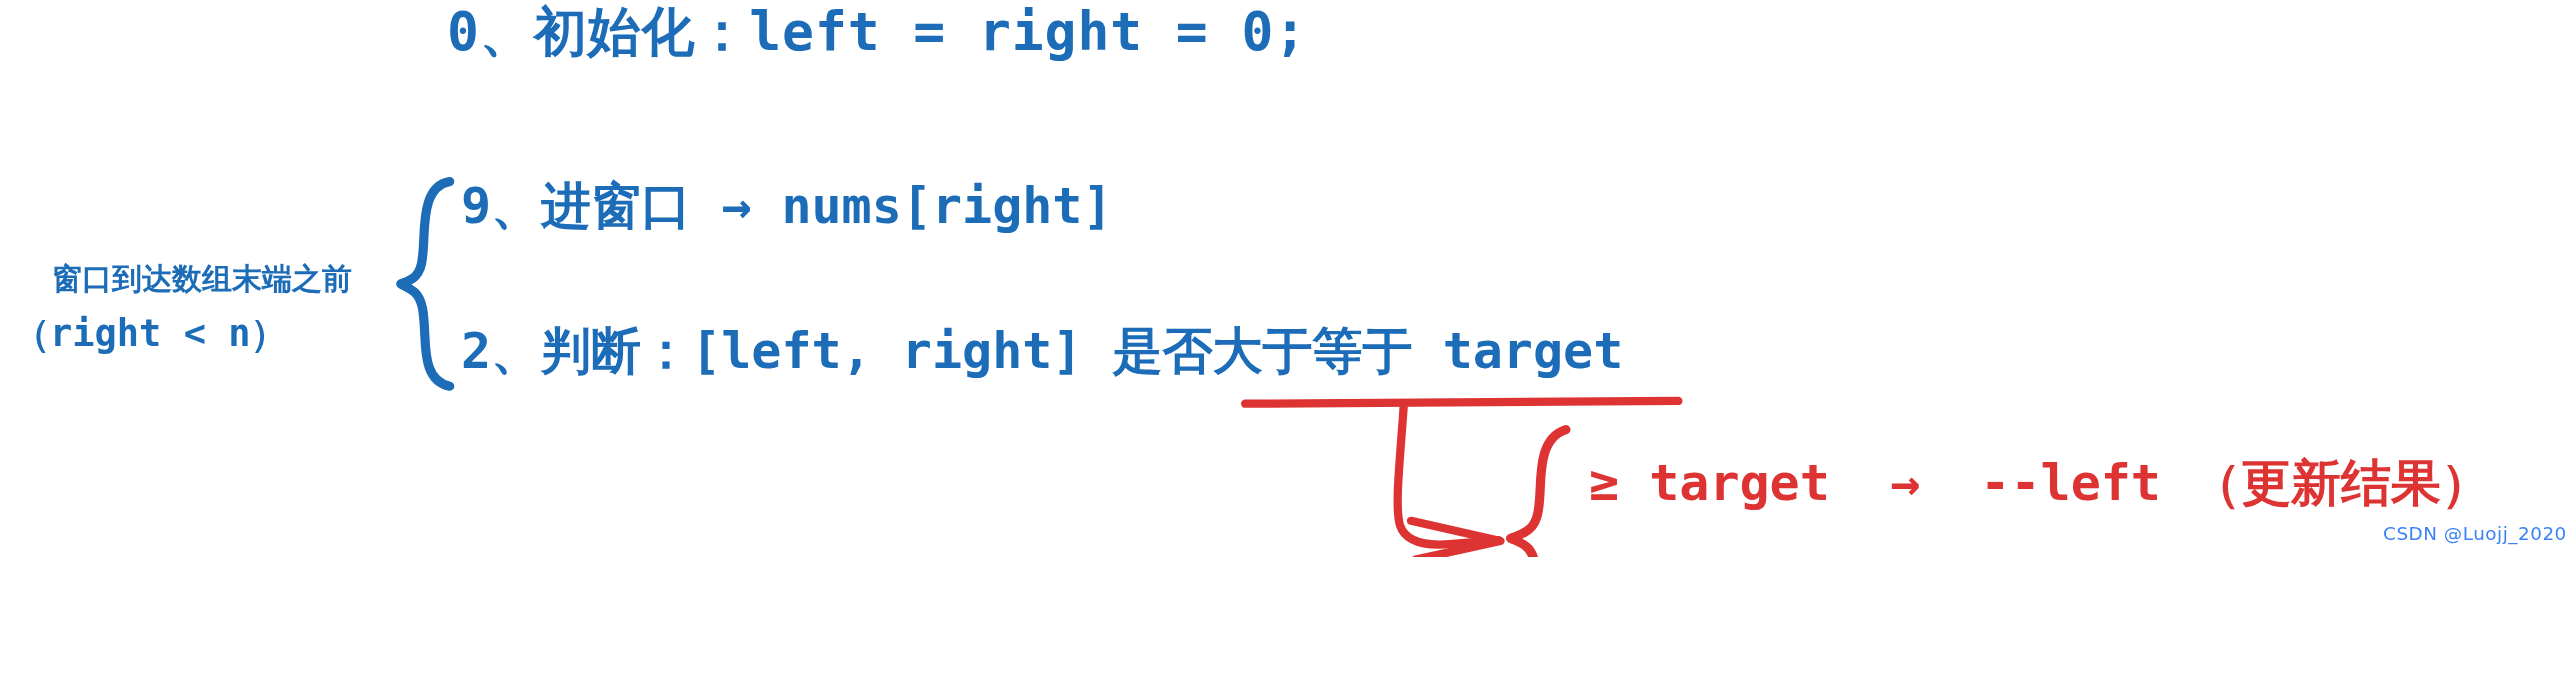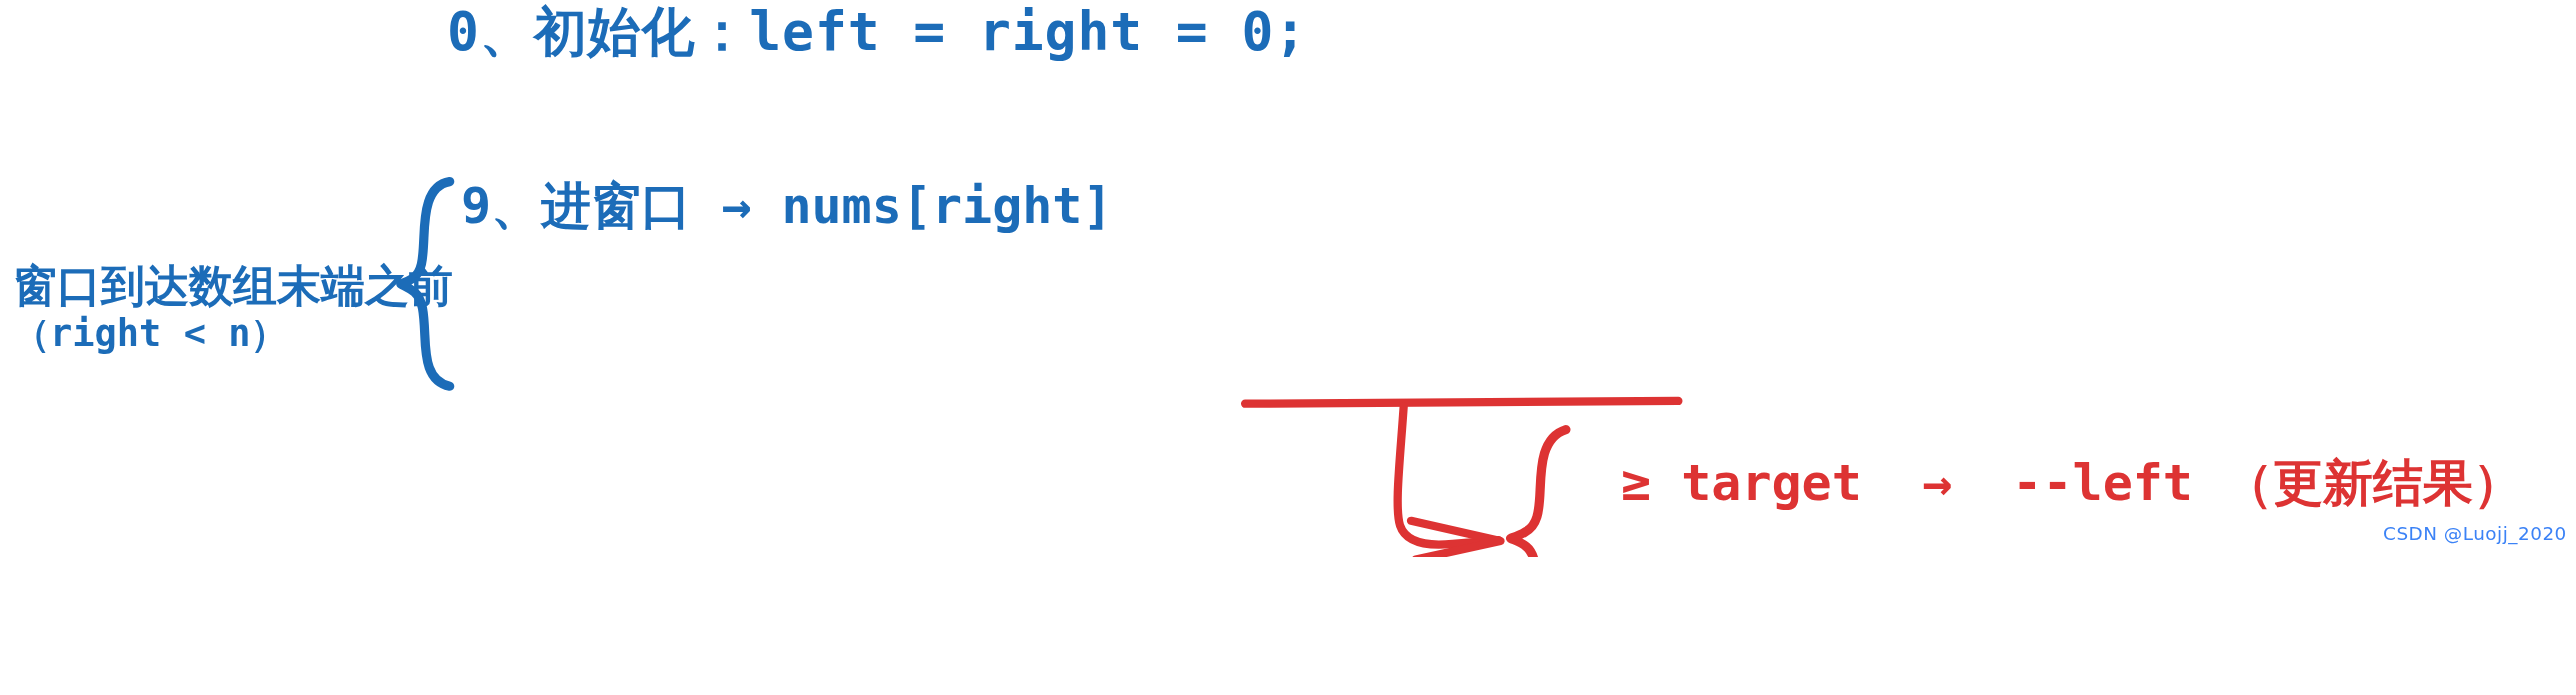--- a/index.html
+++ b/index.html
@@ -17,36 +17,36 @@
   }
 
   .txt {
     position: absolute;
     white-space: pre;
     line-height: 1;
     font-weight: 700;
   }
 
   .blue { color: #1c6cb8; }
-  .red  { color: #dd3333; margin-left: 32px; }
+  .red  { color: #dd3333; }
 
   
   #line-zero {
     left: 447px;
     top: 4.6px;
     font-size: 53px;
     letter-spacing: 0.9px;
     font-family: "DejaVu Sans Mono", monospace;
   }
 
   
   #cond-label {
     left: 13px;
     top: 264px;
-    font-size: 44px;
+    font-size: 30px;
     font-family: "DejaVu Sans", sans-serif;
     text-align: center;
     width: 378px;
   }
   #cond-sub {
     left: 13px;
     top: 315px;
     font-size: 37px;
     width: 378px;
     font-family: "DejaVu Sans Mono", monospace;
@@ -134,20 +134,21 @@
              C 1668 684, 1670 722, 1696 733" fill="none" stroke="#dd3333" stroke-width="10" stroke-linecap="round" stroke-linejoin="round"></path>
   </svg>
 
   <div class="txt blue" id="line-zero">0、初始化：left = right = 0;</div>
 
   <div class="txt blue" id="cond-label">窗口到达数组末端之前</div>
   <div class="txt blue" id="cond-sub">（right &lt; n）</div>
 
   <div class="txt blue" id="step-one">9、进窗口 → nums[right]</div>
 
+  <div class="txt blue" id="step-two">2、判断：[left, right] 是否大于等于 target</div>
 
   <div class="txt red" id="branch-ge">≥ target  →  --left （更新结果）</div>
 
 
   <div id="watermark">CSDN @Luojj_2020</div>
 
 </div>
 
 
 </body></html>

